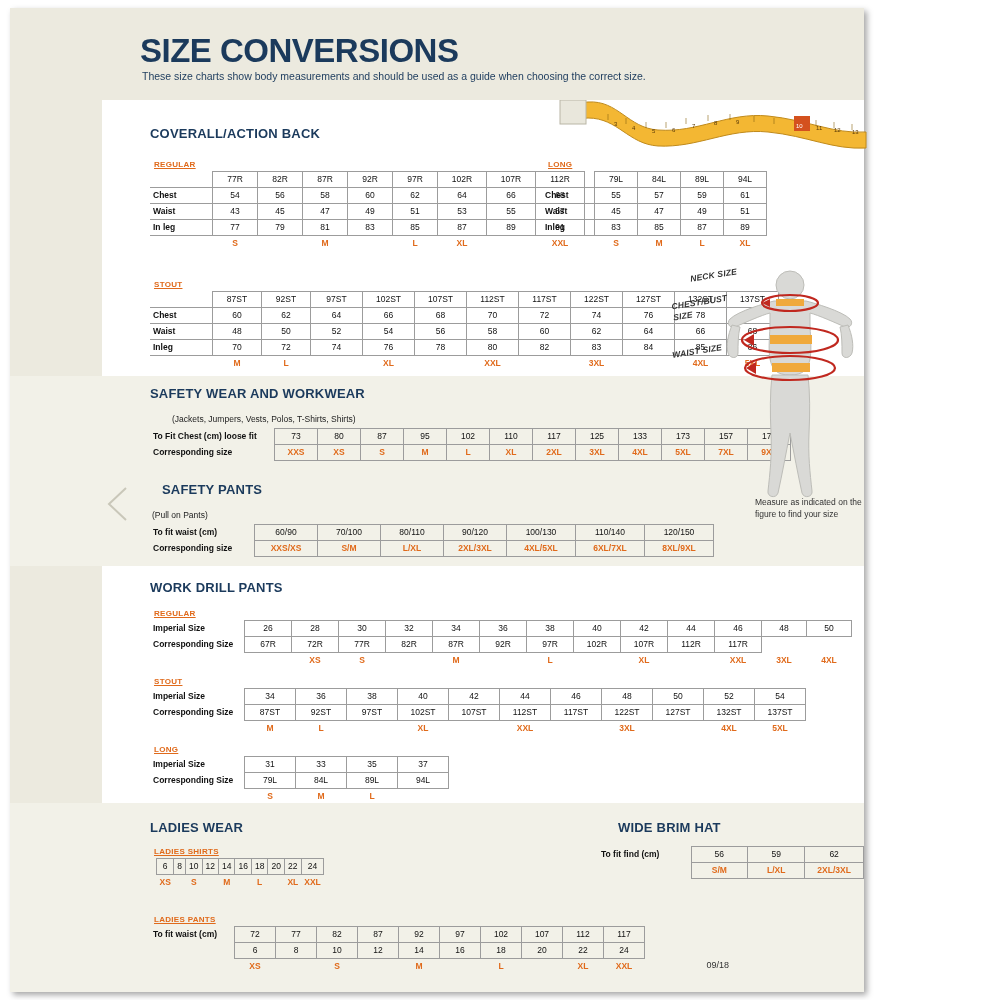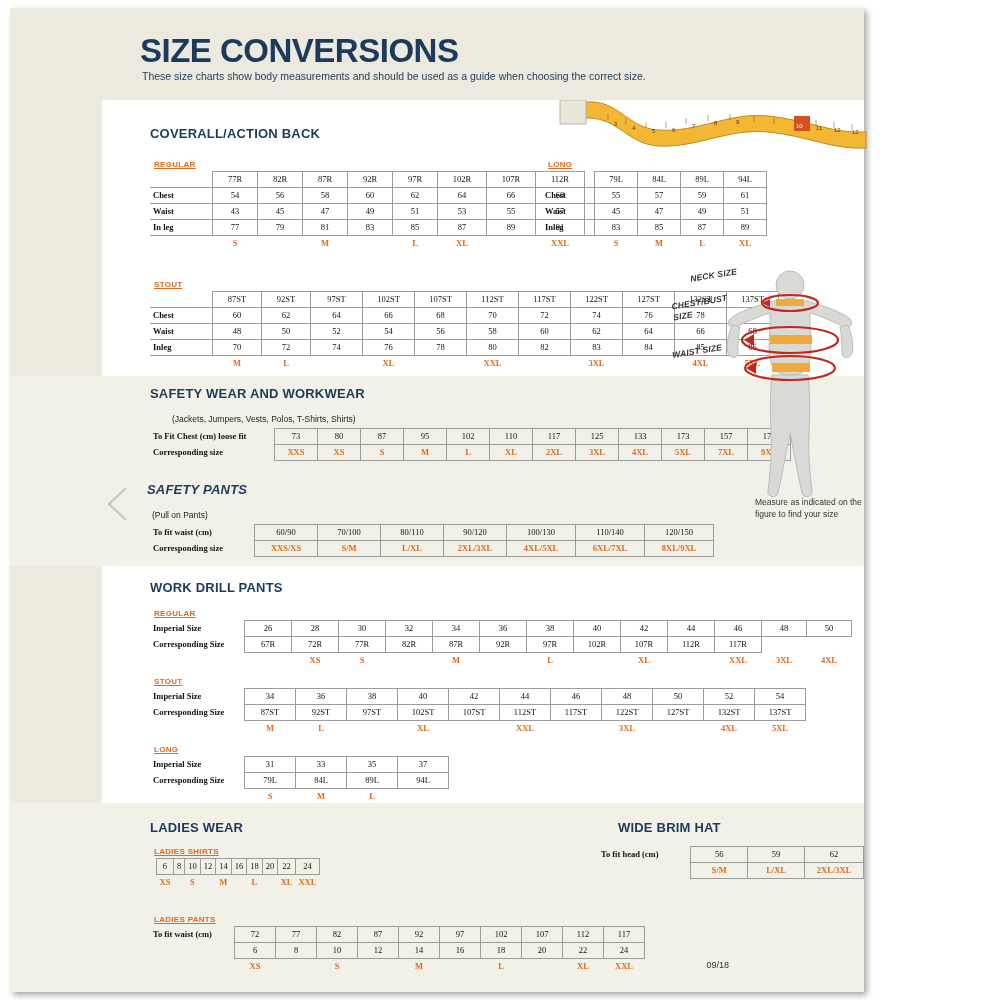--- a/index.html
+++ b/index.html
@@ -8,21 +8,21 @@
   .sheet{position:absolute;left:10px;top:8px;width:854px;height:984px;background:#ffffff;box-shadow:3px 3px 6px rgba(0,0,0,.35);}
   .leftband{position:absolute;left:0;top:0;width:92px;height:100%;background:#eceadf;}
   .hdrband{position:absolute;left:92px;top:0;right:0;height:92px;background:#eceadf;}
   .midband{position:absolute;left:0;top:368px;width:100%;height:190px;background:#f2f1e8;}
   .botband{position:absolute;left:0;top:795px;width:100%;height:189px;background:#f2f1e8;}
   h1.title{position:absolute;left:130px;top:24px;margin:0;font-size:33px;letter-spacing:-0.5px;color:#1b3a5c;font-weight:bold;font-family:"Liberation Sans",sans-serif;}
   .subtitle{position:absolute;left:132px;top:62px;font-size:10.5px;color:#1b3a5c;}
   .sec-title{position:absolute;font-size:13px;font-weight:bold;color:#1b3a5c;letter-spacing:.2px;}
   .sub-lbl{position:absolute;font-size:8px;font-weight:bold;color:#e06a1b;letter-spacing:.3px;text-decoration:underline;}
   .note{position:absolute;font-size:8.5px;color:#222;}
-  table.grid{position:absolute;border-collapse:collapse;font-size:8.5px;color:#111;font-family:Liberation Serif, serif;}
+  table.grid{position:absolute;border-collapse:collapse;font-size:8.5px;color:#111;}
   table.grid td{border:1px solid #9c9c9c;padding:1px 3px;text-align:center;height:13px;line-height:13px;white-space:nowrap;}
   table.grid td.lbl{text-align:left;font-weight:bold;border-left:none;border-right:1px solid #9c9c9c;}
   table.grid td.lbl0{text-align:left;font-weight:bold;border:none;border-right:1px solid #9c9c9c;}
   table.grid td.noborder{border:none;}
   table.grid tr.szrow td{border:none;color:#e06a1b;font-weight:bold;}
   .orange{color:#e06a1b;font-weight:bold;}
   .tape{position:absolute;left:548px;top:92px;width:310px;height:56px;}
   .figure{position:absolute;left:690px;top:255px;width:190px;height:245px;}
   .callout{position:absolute;font-size:8.5px;color:#333;font-style:italic;font-weight:bold;letter-spacing:.2px;}
   .measure-note{position:absolute;left:745px;top:488px;width:110px;font-size:8.5px;color:#333;line-height:12px;}
@@ -286,21 +286,21 @@
             <td class="orange">2XL</td>
             <td class="orange">3XL</td>
             <td class="orange">4XL</td>
             <td class="orange">5XL</td>
             <td class="orange">7XL</td>
             <td class="orange">9XL</td>
           </tr>
     </tbody>
       </table>
 
-    <div class="sec-title" style="left:137px;top:474px;font-style:italic;">SAFETY PANTS</div>
+    <div class="sec-title" style="left:152px;top:474px;">SAFETY PANTS</div>
     <div class="note" style="left:142px;top:502px;">(Pull on Pants)</div>
     <table class="grid" style="left:140px;top:516px;">
       <tbody>
           <tr>
             <td class="lbl0" style="width:98px;">To fit waist (cm)</td>
             <td style="width:56px">60/90</td>
             <td style="width:56px">70/100</td>
             <td style="width:56px">80/110</td>
             <td style="width:56px">90/120</td>
             <td style="width:62px">100/130</td>
@@ -559,21 +559,21 @@
             <td>XL</td>
             <td>XXL</td>
           </tr>
     </tbody>
       </table>
 
     <div class="sec-title" style="left:608px;top:812px;text-align:center;">WIDE BRIM HAT</div>
     <table class="grid" style="left:588px;top:838px;">
       <tbody>
           <tr>
-            <td class="lbl0" style="width:90px;">To fit head (cm)</td>
+            <td class="lbl0" style="width:90px;">To fit find (cm)</td>
             <td style="width:54px">56</td>
             <td style="width:54px">59</td>
             <td style="width:54px">62</td>
           </tr>
       <tr>
             <td class="lbl0"></td>
             <td class="orange">S/M</td>
             <td class="orange">L/XL</td>
             <td class="orange">2XL/3XL</td>
           </tr>

